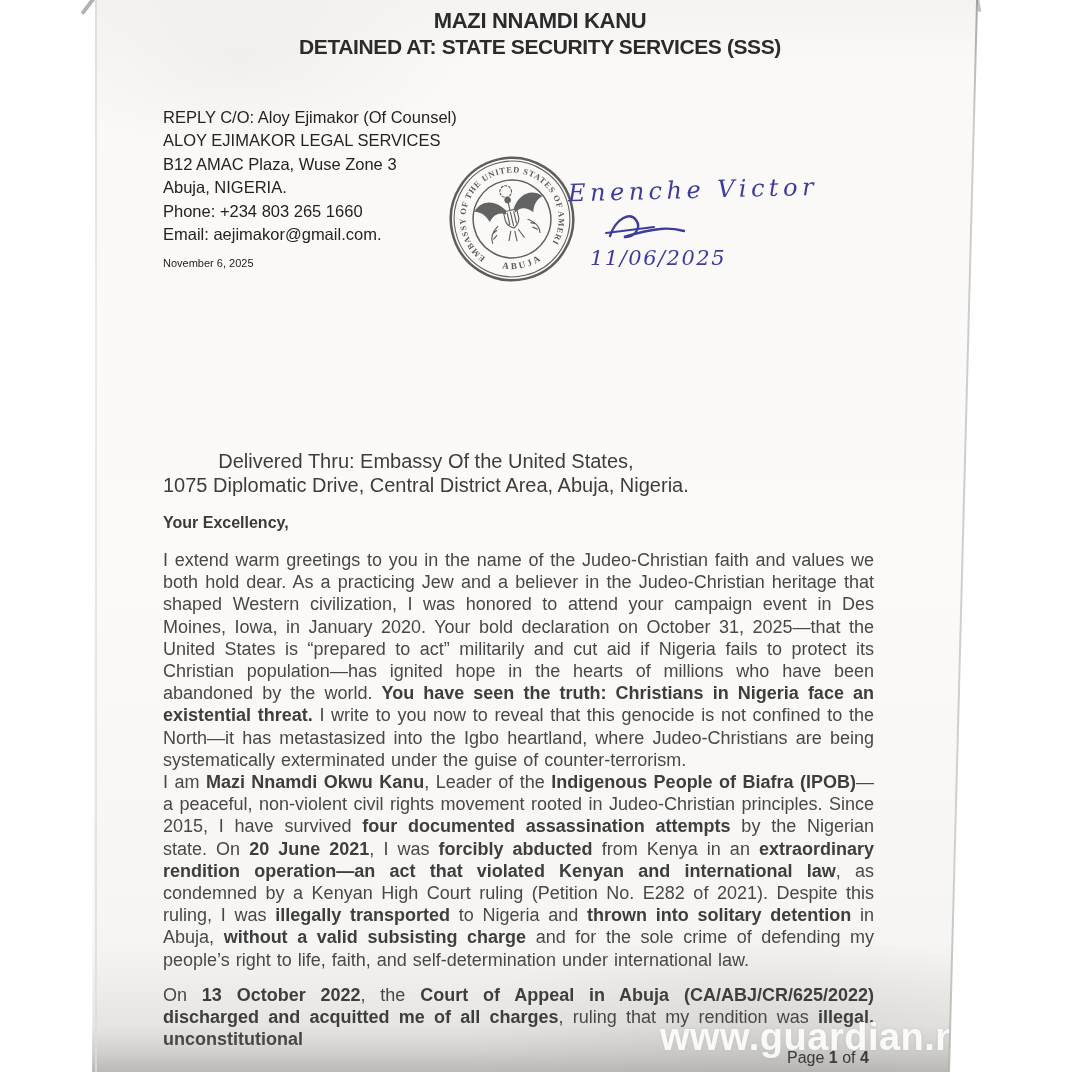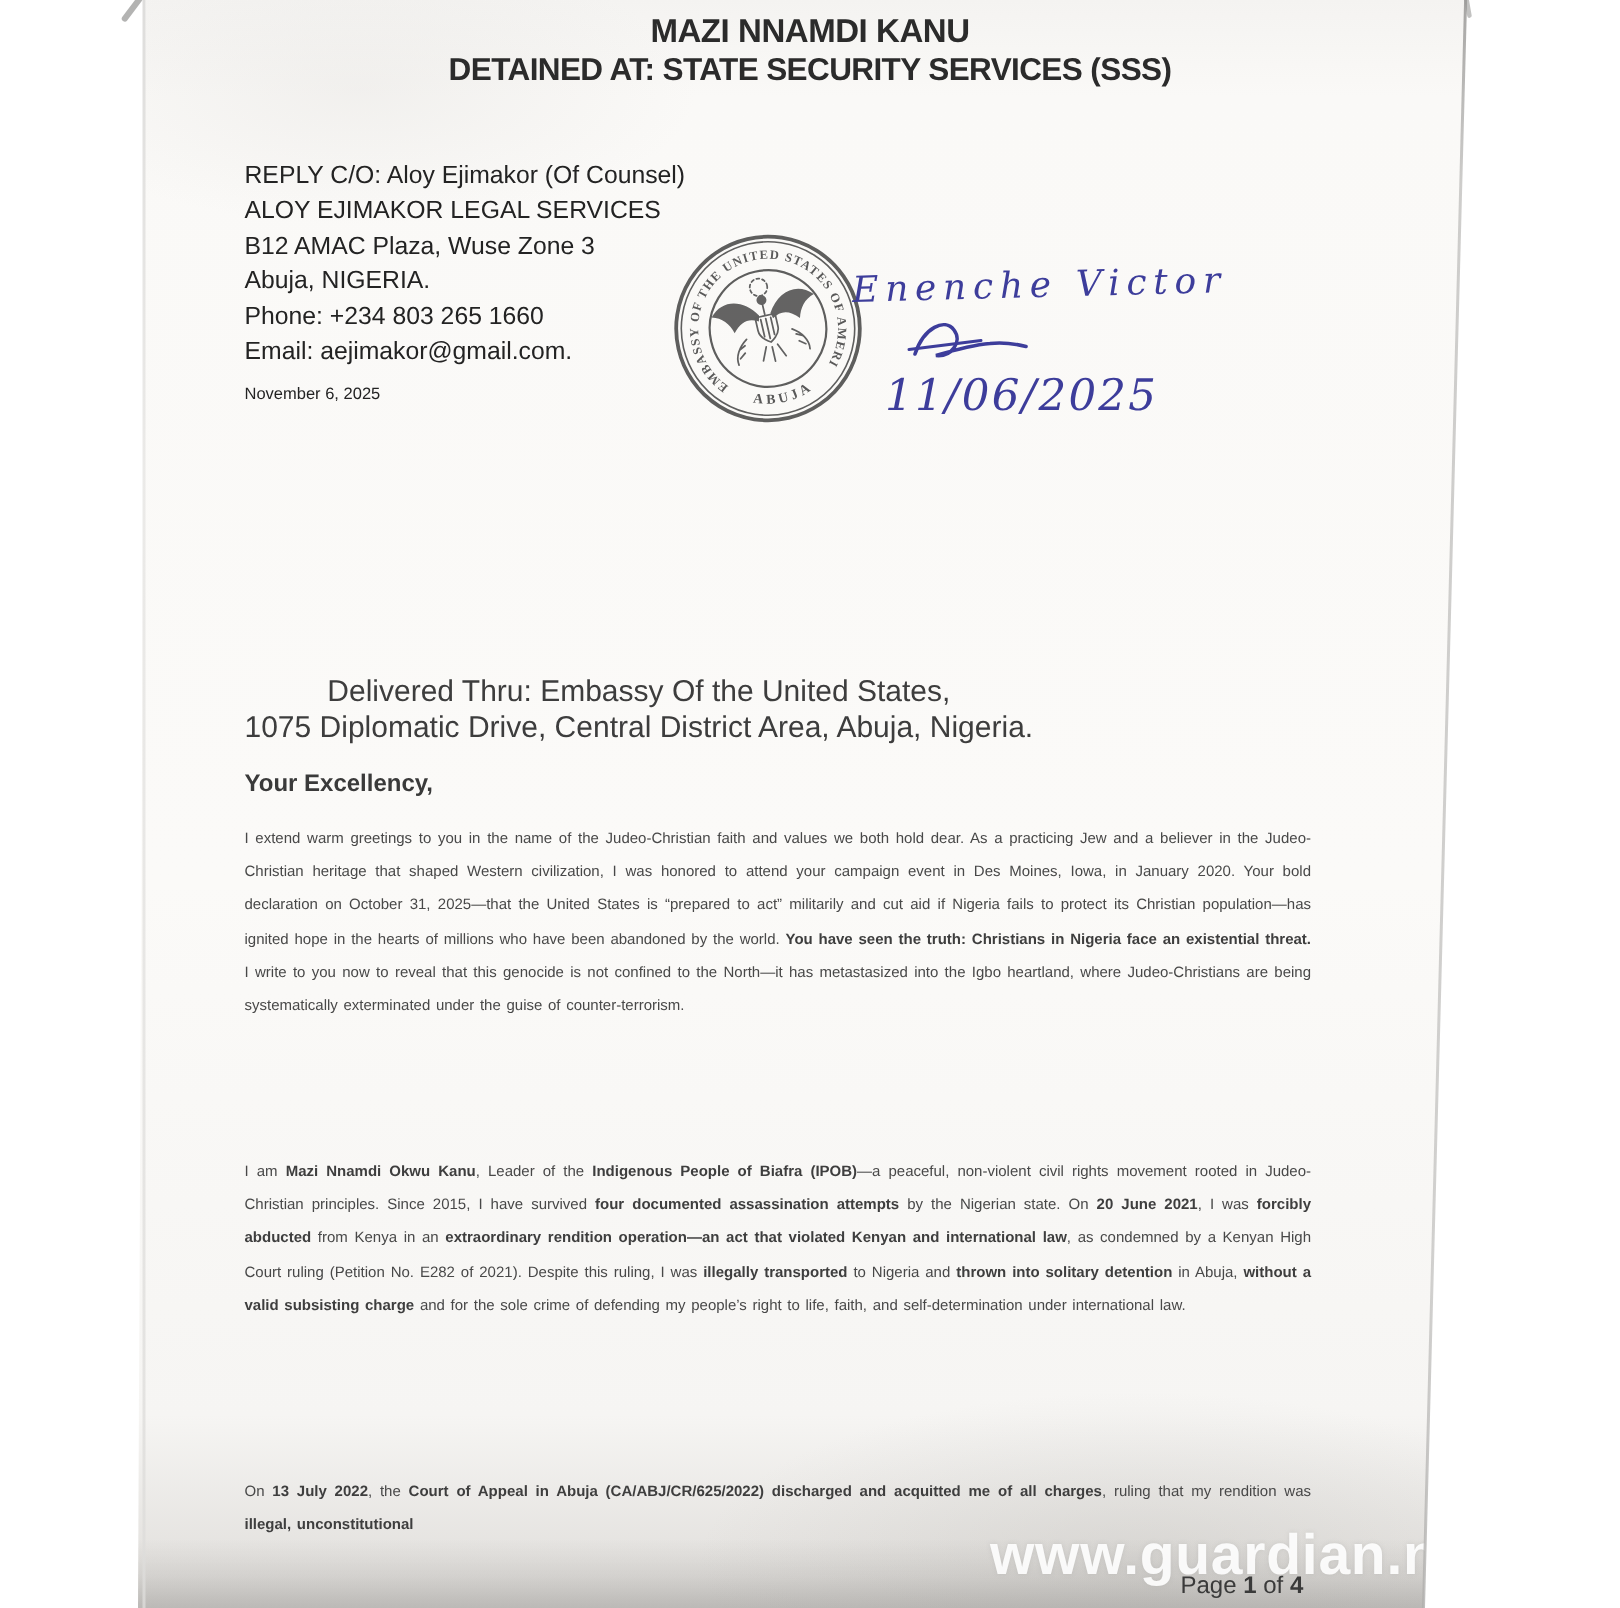--- a/index.html
+++ b/index.html
@@ -62,34 +62,34 @@
 
   
   .handwriting-name{
     position:absolute;left:568px;top:176px;color:#3d3d9b;
     font-family:"DejaVu Serif",serif;font-style:italic;
     font-size:24px;letter-spacing:4.5px;transform:rotate(-1.5deg);
   }
   .handwriting-date{
     position:absolute;left:590px;top:246px;color:#3d3d9b;
     font-family:"DejaVu Serif",serif;font-style:italic;
-    font-size:29px;letter-spacing:1.5px;transform:rotate(-3deeg);
+    font-size:21px;letter-spacing:1.5px;transform:rotate(-3deeg);
   }
   .handwriting-sig{position:absolute;left:604px;top:210px;width:90px;height:42px;}
 
   
   .addressee-block{position:absolute;left:163px;top:306px;font-size:16.5px;font-weight:700;color:#4c4c4c;line-height:23.2px;}
   .addressee-block .underline{text-decoration:underline;text-underline-offset:3px;}
   .delivered-block{position:absolute;left:163px;top:450px;font-size:20px;font-weight:400;color:#3d3d3d;line-height:23.5px;text-align:center;}
   .salutation{position:absolute;left:163px;top:514px;font-size:16px;font-weight:700;color:#3a3a3a;}
 
   
   .body-par{
     position:absolute;left:163px;width:711px;
-    font-size:10px;line-height:22.2px;color:#484848;
+    font-size:18px;line-height:22.2px;color:#484848;
     text-align:justify;word-spacing:1px;
   }
   .p1{top:549px;}
   .p2{top:771px;}
   .p3{top:984px;}
   .body-par .b{font-weight:700;color:#3e3e3e;}
 
   
   .watermark{
     position:absolute;left:660px;top:1016px;
@@ -162,21 +162,21 @@
 
   <div class="delivered-block">
     <div>Delivered Thru: Embassy Of the United States,</div>
     <div>1075 Diplomatic Drive, Central District Area, Abuja, Nigeria.</div>
   </div>
 
   <div class="salutation">Your Excellency,</div>
 
   <div class="body-par p1"><span>I extend warm greetings to you in the name of the Judeo-Christian faith and values we both hold dear. As a practicing Jew and a believer in the Judeo-Christian heritage that shaped Western civilization, I was honored to attend your campaign event in Des Moines, Iowa, in January 2020. Your bold declaration on October 31, 2025—that the United States is “prepared to act” militarily and cut aid if Nigeria fails to protect its Christian population—has ignited hope in the hearts of millions who have been abandoned by the world. </span><span class="b">You have seen the truth: Christians in Nigeria face an existential threat.</span><span> I write to you now to reveal that this genocide is not confined to the North—it has metastasized into the Igbo heartland, where Judeo-Christians are being systematically exterminated under the guise of counter-terrorism.</span></div>
   <div class="body-par p2"><span>I am </span><span class="b">Mazi Nnamdi Okwu Kanu</span><span>, Leader of the </span><span class="b">Indigenous People of Biafra (IPOB)</span><span>—a peaceful, non-violent civil rights movement rooted in Judeo-Christian principles. Since 2015, I have survived </span><span class="b">four documented assassination attempts</span><span> by the Nigerian state. On </span><span class="b">20 June 2021</span><span>, I was </span><span class="b">forcibly abducted</span><span> from Kenya in an </span><span class="b">extraordinary rendition operation—an act that violated Kenyan and international law</span><span>, as condemned by a Kenyan High Court ruling (Petition No. E282 of 2021). Despite this ruling, I was </span><span class="b">illegally transported</span><span> to Nigeria and </span><span class="b">thrown into solitary detention</span><span> in Abuja, </span><span class="b">without a valid subsisting charge</span><span> and for the sole crime of defending my people’s right to life, faith, and self-determination under international law.</span></div>
-  <div class="body-par p3"><span>On </span><span class="b">13 July 2022</span><span>, the </span><span class="b">Court of Appeal in Abuja (CA/ABJ/CR/625/2022) discharged and acquitted me of all charges</span><span>, ruling that my rendition was </span><span class="b">illegal, unconstitutional</span></div>
+  <div class="body-par p3"><span>On </span><span class="b">13 October 2022</span><span>, the </span><span class="b">Court of Appeal in Abuja (CA/ABJ/CR/625/2022) discharged and acquitted me of all charges</span><span>, ruling that my rendition was </span><span class="b">illegal, unconstitutional</span></div>
 
   <div class="bottom-shade"></div>
   <div class="edge-smudge-1"></div>
   <div class="edge-smudge-2"></div>
 
   <div class="watermark">www.guardian.ng</div>
   <div class="page-footer"><span>Page </span><span class="b">1</span><span> of </span><span class="b">4</span></div>
 
 </div>
 

